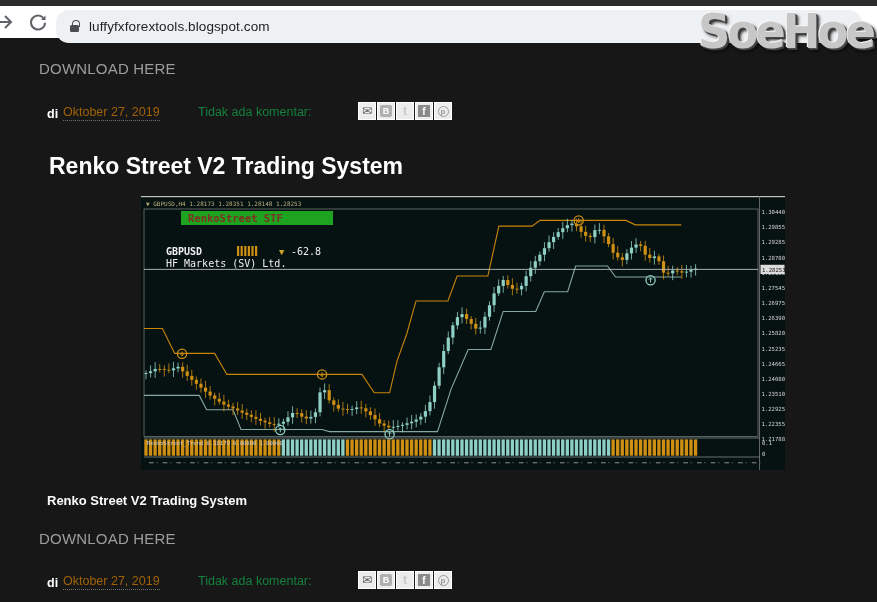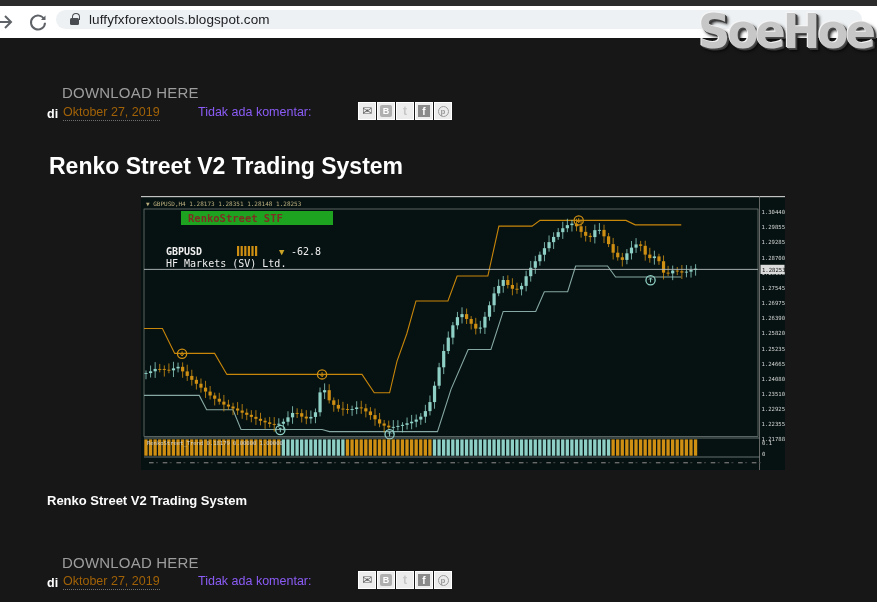--- a/index.html
+++ b/index.html
@@ -1,38 +1,38 @@
 <!DOCTYPE html>
 <html><head>
 <meta charset="utf-8">
 <style>
   * { margin:0; padding:0; box-sizing:border-box; }
   html,body { width:877px; height:602px; overflow:hidden; background:#171717;
               font-family:"Liberation Sans","DejaVu Sans",sans-serif; }
   .frame-strip { position:absolute; left:0; top:0; width:877px; height:6px; background:#2b2b2b; }
   .toolbar { position:absolute; left:0; top:6px; width:877px; height:32px; background:#ffffff; }
   .nav-ic { position:absolute; top:4px; width:24px; height:24px; color:#5f6368; }
-  .addr-pill { position:absolute; left:56px; top:4px; width:806px; height:19px;
+  .addr-pill { position:absolute; left:56px; top:4px; width:806px; height:33px;
                background:#eef1f3; border-radius:13px; display:flex; align-items:center; }
   .lock { width:9px; height:7px; background:#494c50; border-radius:1.5px; position:relative;
           margin-left:14px; margin-top:3px; }
   .lock:before { content:""; position:absolute; left:1.5px; top:-5px; width:6px; height:6px;
                  border:1.5px solid #494c50; border-bottom:none; border-radius:4px 4px 0 0; }
   .url { margin-left:10px; font-size:13.5px; color:#202124; letter-spacing:.1px; }
   .watermark { position:absolute; left:694px; top:2px; width:183px; height:62px;
                font-family:"DejaVu Sans",sans-serif; font-weight:bold; font-size:45px;
                letter-spacing:-3px; color:#c7c7c7; text-align:center; line-height:60px;
                text-shadow:-1px -1px 0 #f5f5f5, 1px 1px 0 #4a4a4a, 2px 2px 0 #3a3a3a, 3px 3px 3px rgba(0,0,0,.8);
                transform:scaleY(1.05); }
-  .dl-link { position:absolute; left:62px; font-size:15px; color:#9d9d9d; letter-spacing:.2px;margin-top:24px; }
+  .dl-link { position:absolute; left:39px; font-size:15px; color:#9d9d9d; letter-spacing:.2px; }
   .meta-row { position:absolute; left:47px; height:20px; font-size:12.5px; color:#9d9d9d; }
   .meta-di { color:#ffffff; font-weight:bold; position:absolute; left:0; top:5px; }
   .meta-date { position:absolute; left:16px; top:3px; color:#a16207;
                border-bottom:1px dotted #6f6f6f; padding-bottom:1px; }
-  .meta-comments { position:absolute; left:151px; top:3px; color:#8b5cf6; }
+  .meta-comments { position:absolute; left:151px; top:3px; color:#15803d; }
   .share-row { position:absolute; left:311px; top:0px; display:flex; }
   .share-btn { width:18px; height:18px; background:#ececec; border:1px solid #ffffff;
                margin-right:1px; display:flex; align-items:center; justify-content:center; }
   .share-btn .em { color:#606060; font-size:12px; line-height:1; }
   .share-btn .sq { width:12px; height:12px; background:#b0b0b0; border-radius:2px; color:#fff;
                    font-size:9px; font-weight:bold; display:flex; align-items:center; justify-content:center; }
   .share-btn .tw { color:#c6c6c6; font-size:12px; font-weight:bold; }
   .share-btn .fb { width:12px; height:12px; background:#8a8a8a; color:#fff; font-size:10px;
                    font-weight:bold; display:flex; align-items:flex-end; justify-content:center; line-height:11px; }
   .share-btn .pin { width:11px; height:11px; border:1.5px solid #9c9c9c; border-radius:50%;

